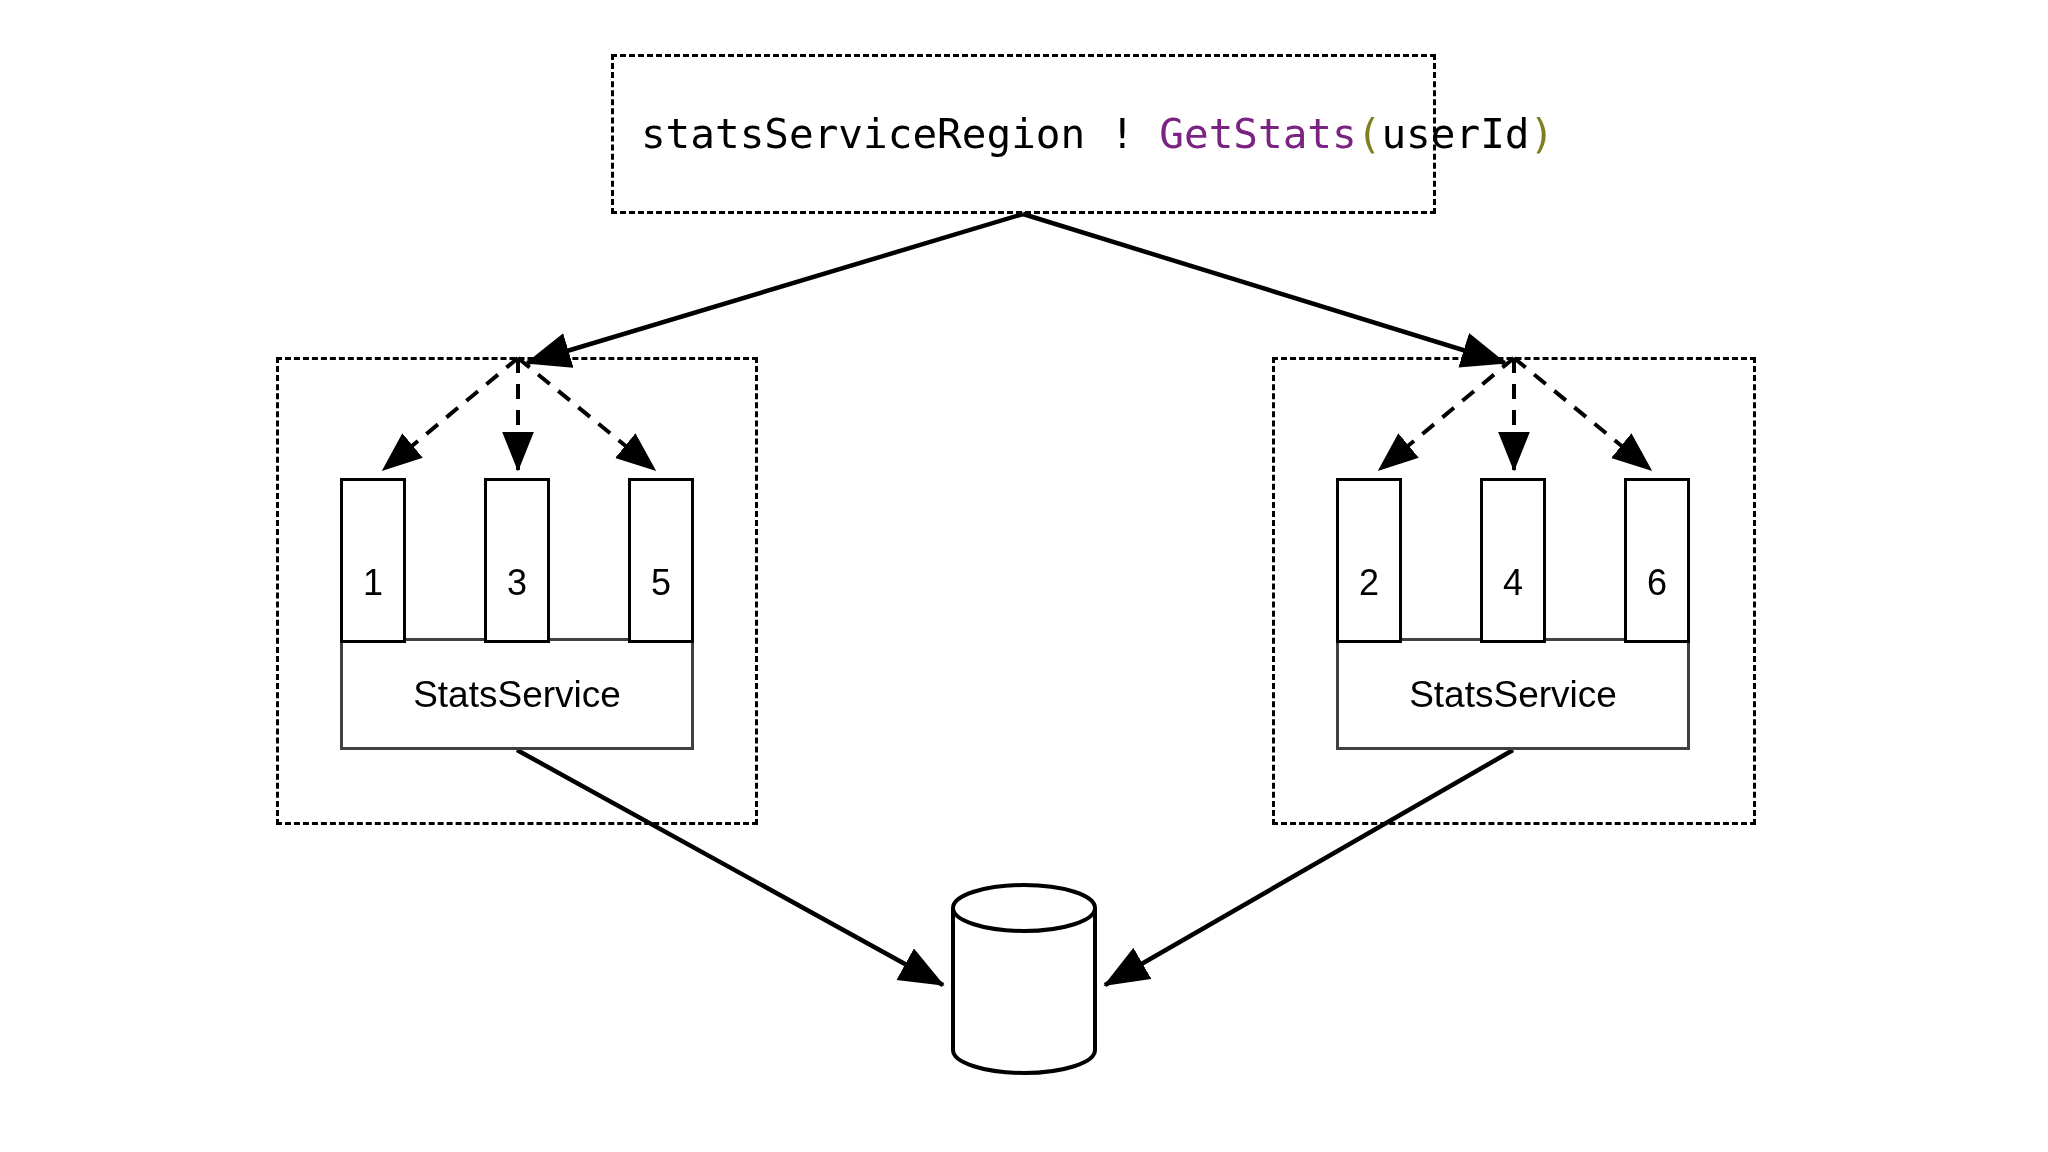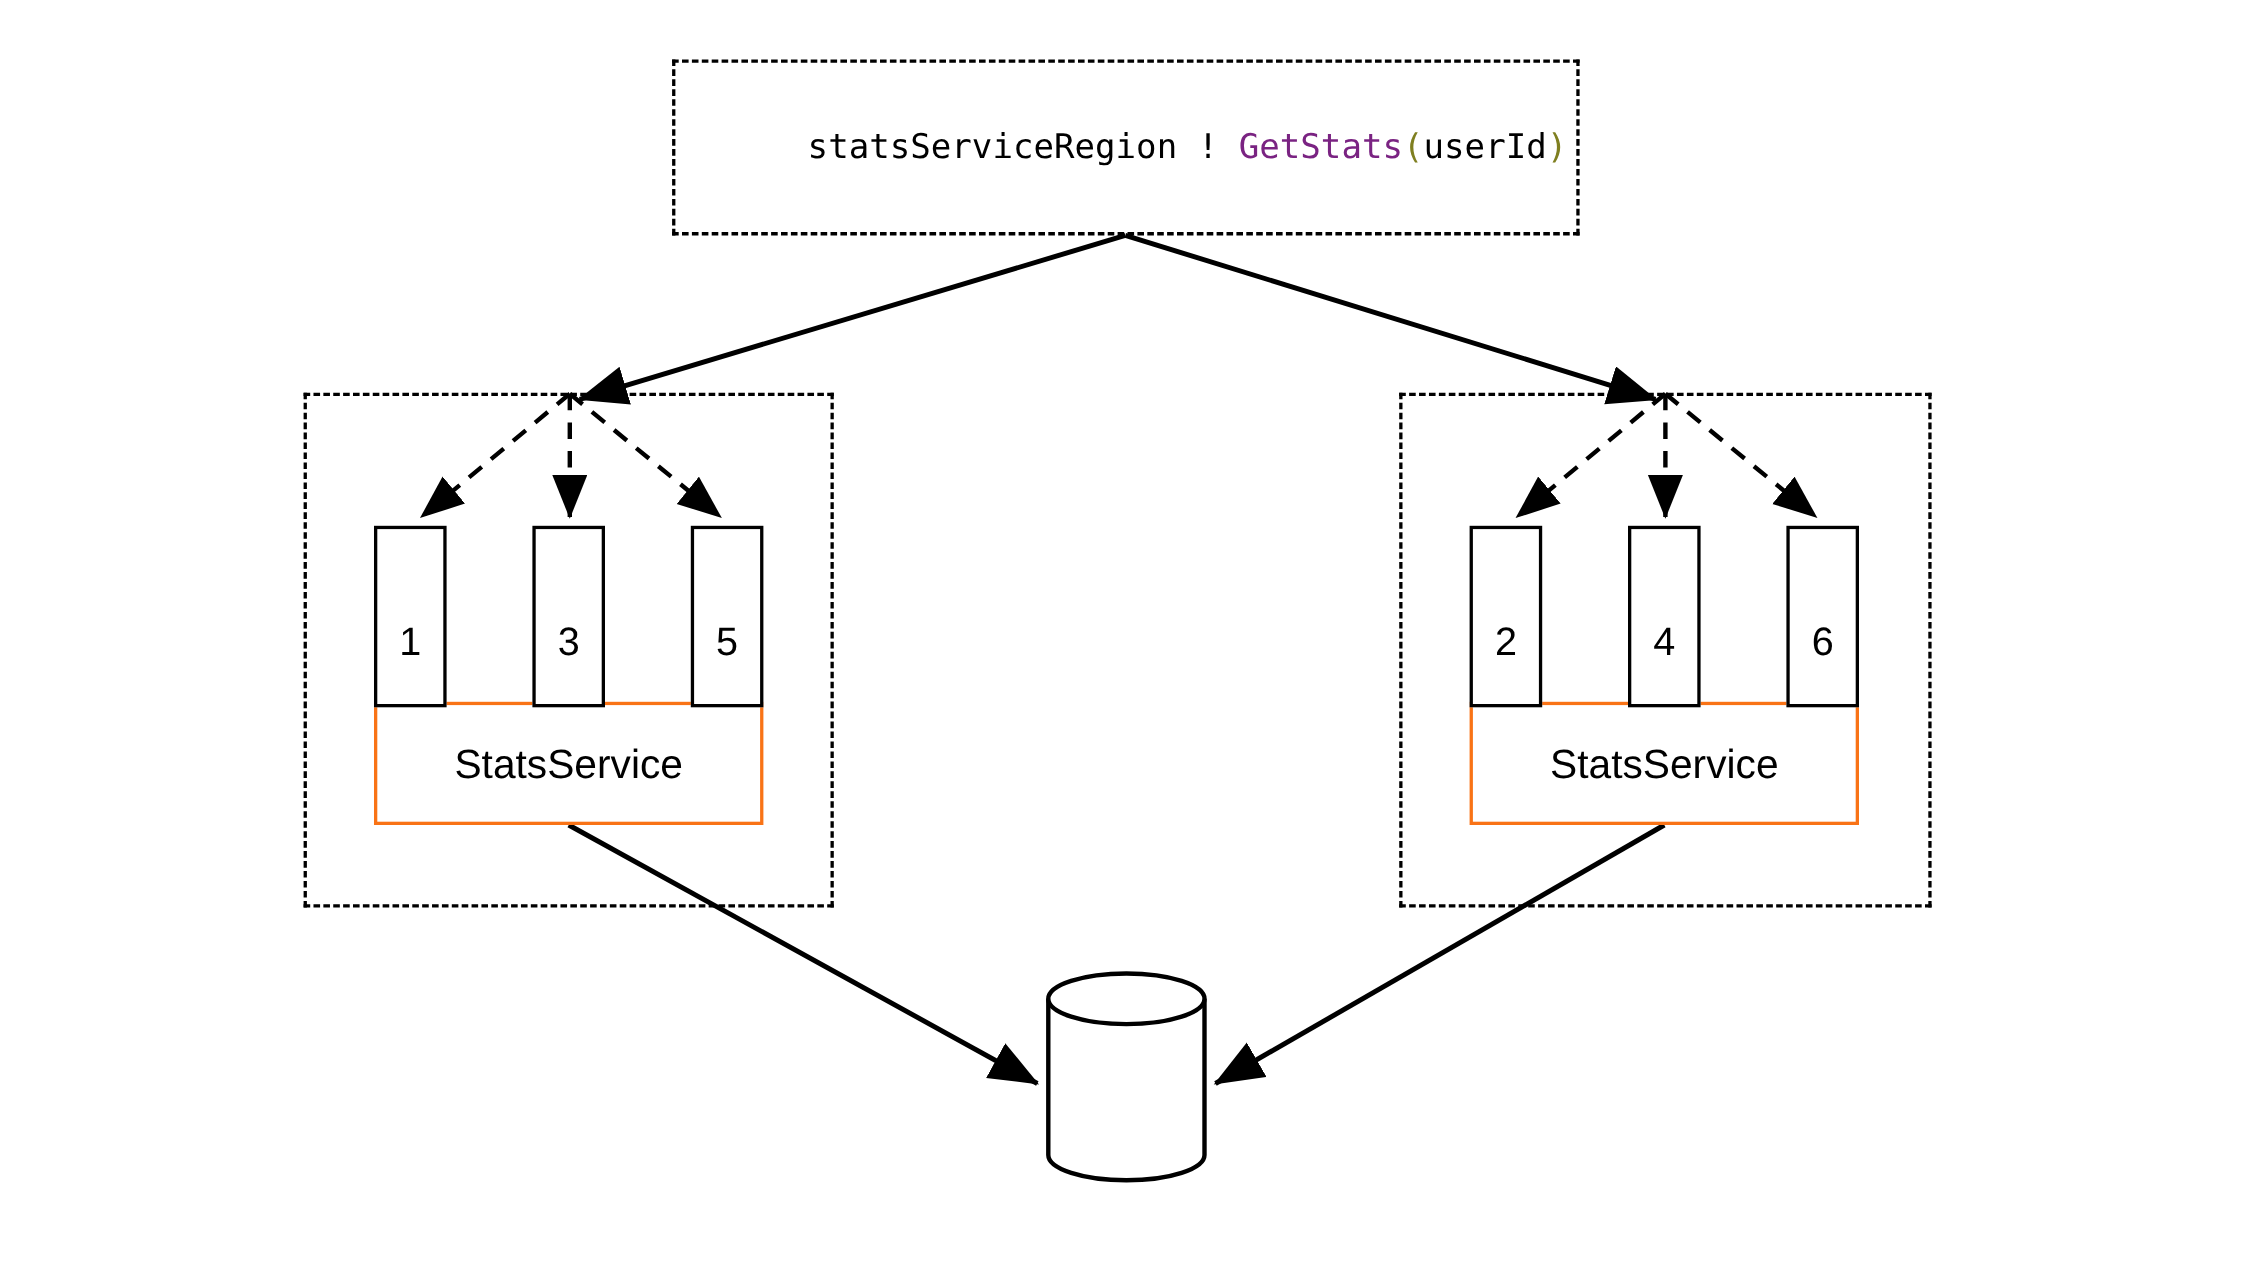--- a/index.html
+++ b/index.html
@@ -34,21 +34,21 @@
   }
   #msg-box {
     left: 611px; top: 54px;
     width: 825px; height: 160px;
     display: flex;
     align-items: center;
     justify-content: center;
   }
   .msg-text {
     font-family: "DejaVu Sans Mono", monospace;
-    font-size: 31px;
+    font-size: 41px;
     letter-spacing: 0px;
     white-space: pre;
     line-height: 1;
   }
   .tok-plain  { color: #000000; }
   .tok-method { color: #7a2382; }
   .tok-paren  { color: #7f7f20; }
 
   #region-left  { left: 276px;  top: 357px; width: 482px; height: 468px; }
   #region-right { left: 1272px; top: 357px; width: 484px; height: 468px; }
@@ -61,21 +61,21 @@
   }
   #service-left  { left: 340px;  top: 478px; }
   #service-right { left: 1336px; top: 478px; }
 
   .service-body {
     position: absolute;
     left: 0;
     top: 160px;
     width: 354px;
     height: 112px;
-    border: 3px solid #f97316;
+    border: 3px solid #404040;
     background: #ffffff;
     display: flex;
     align-items: center;
     justify-content: center;
     z-index: 2;
   }
   .service-label {
     font-family: "Liberation Sans", sans-serif;
     font-size: 37px;
     color: #000000;

